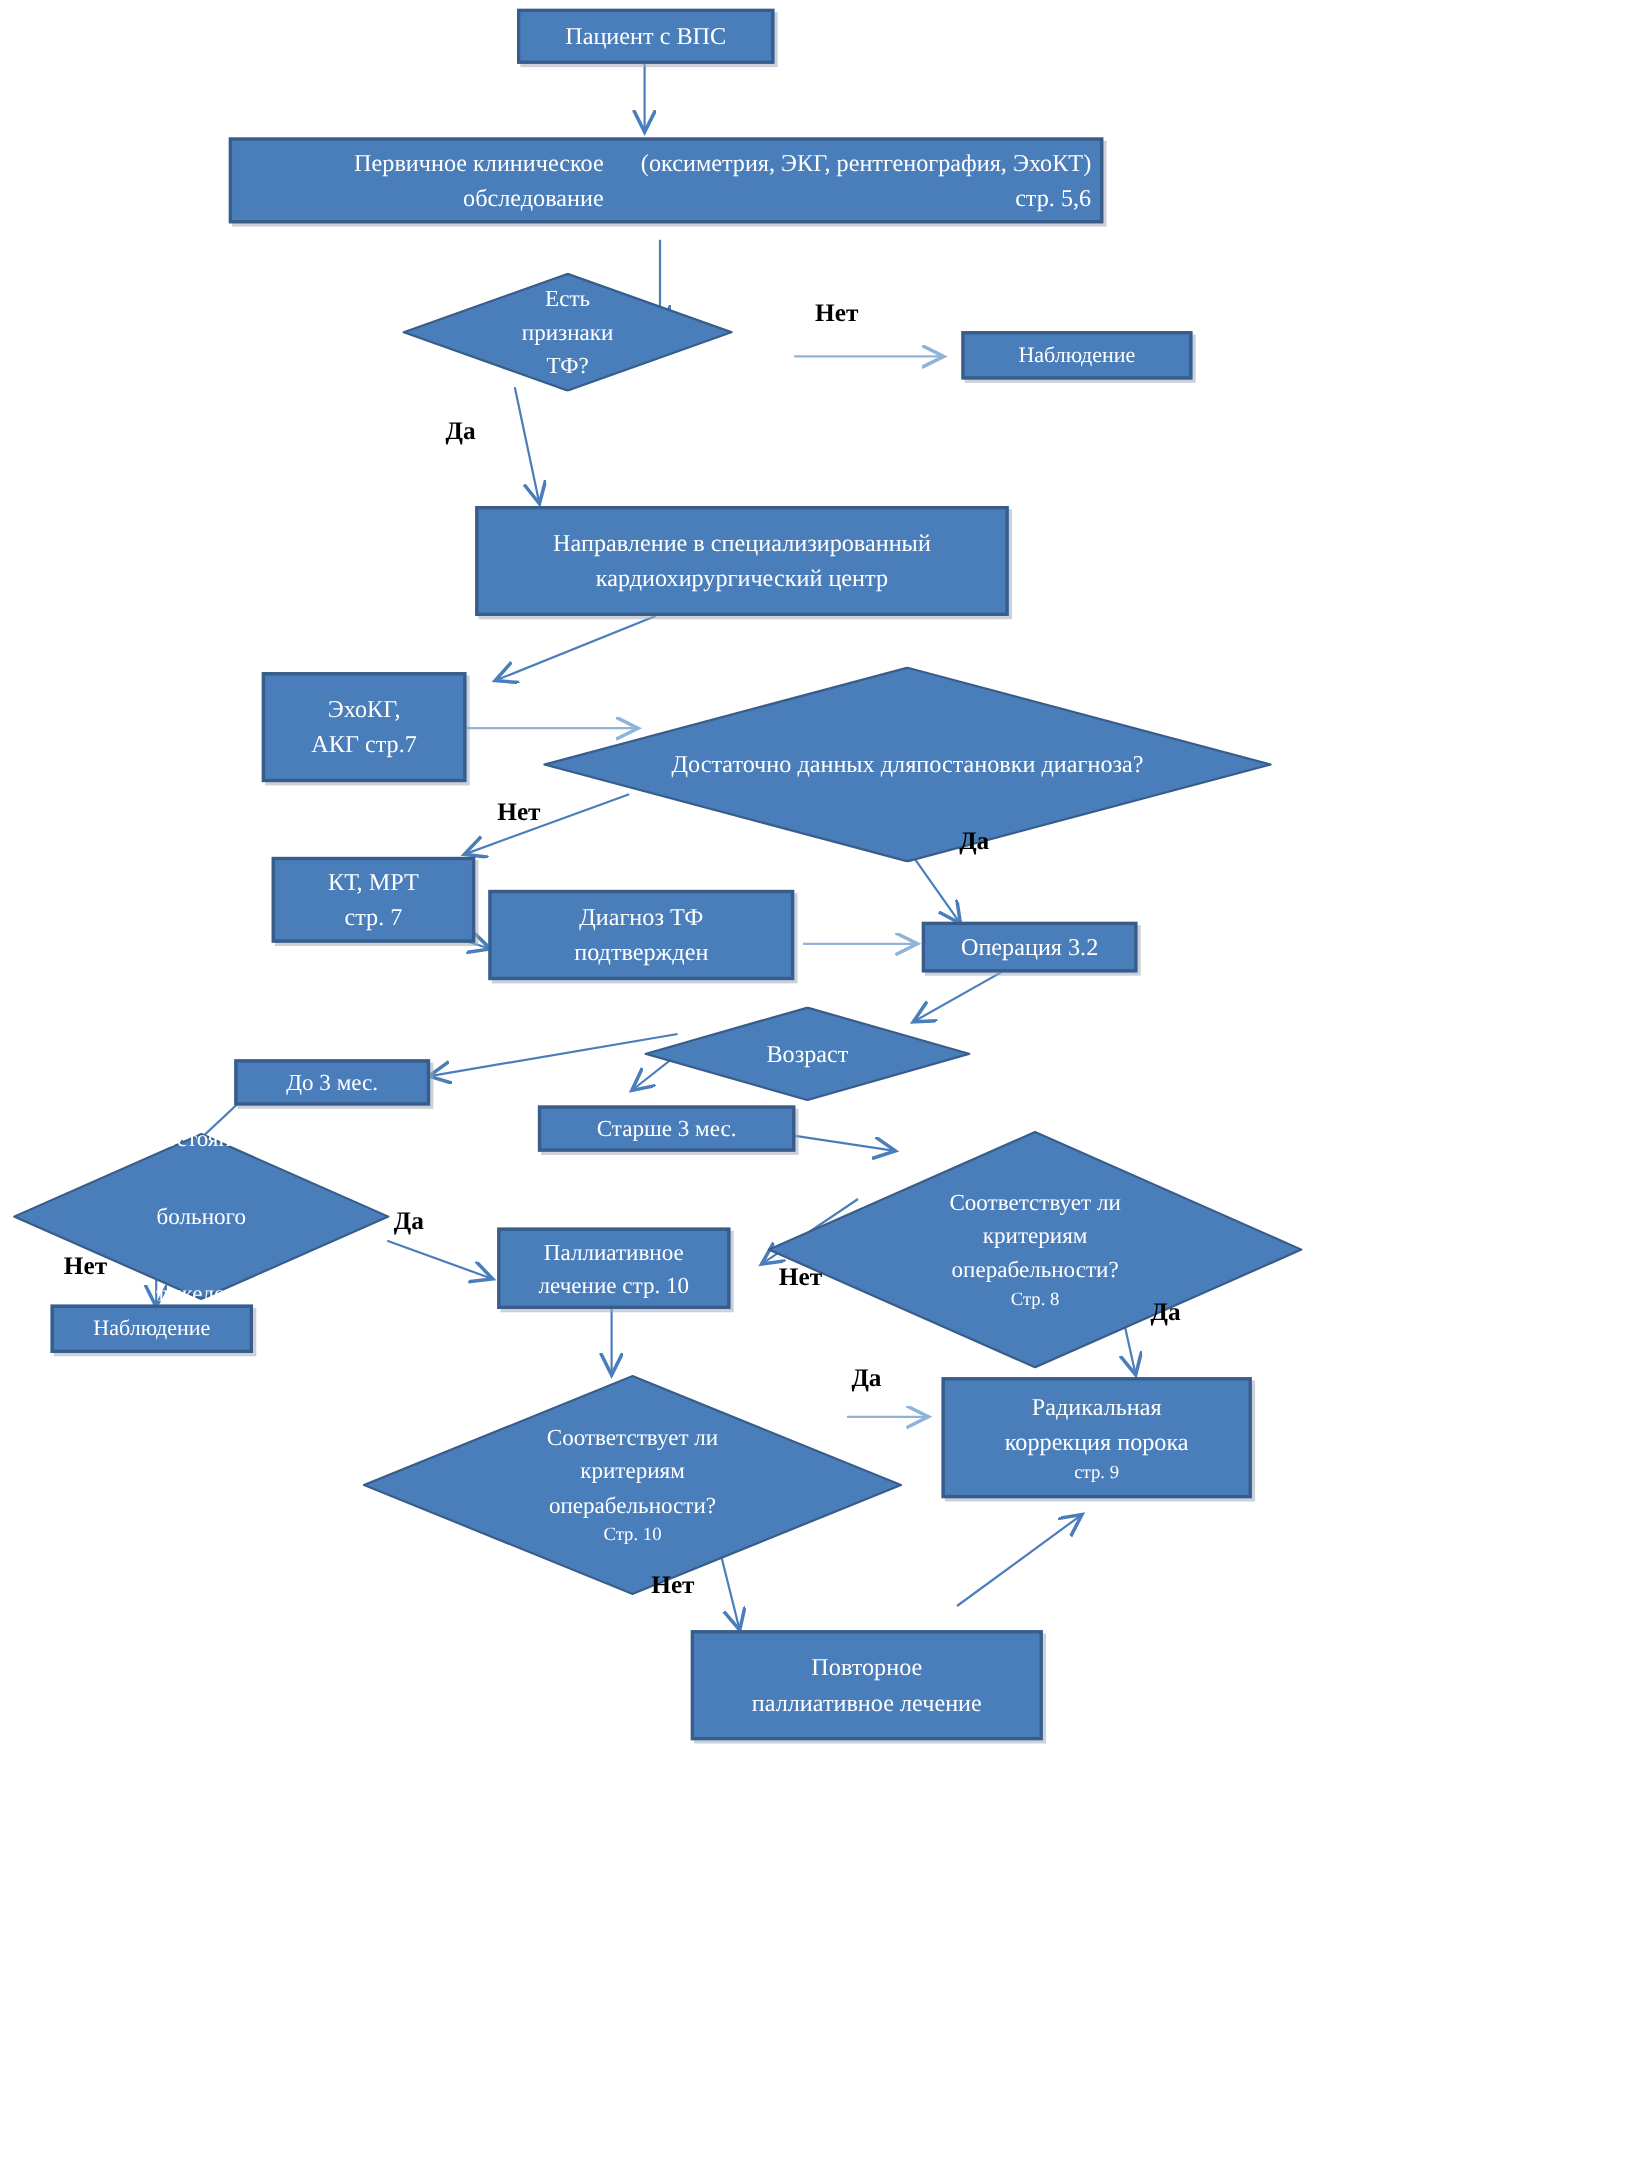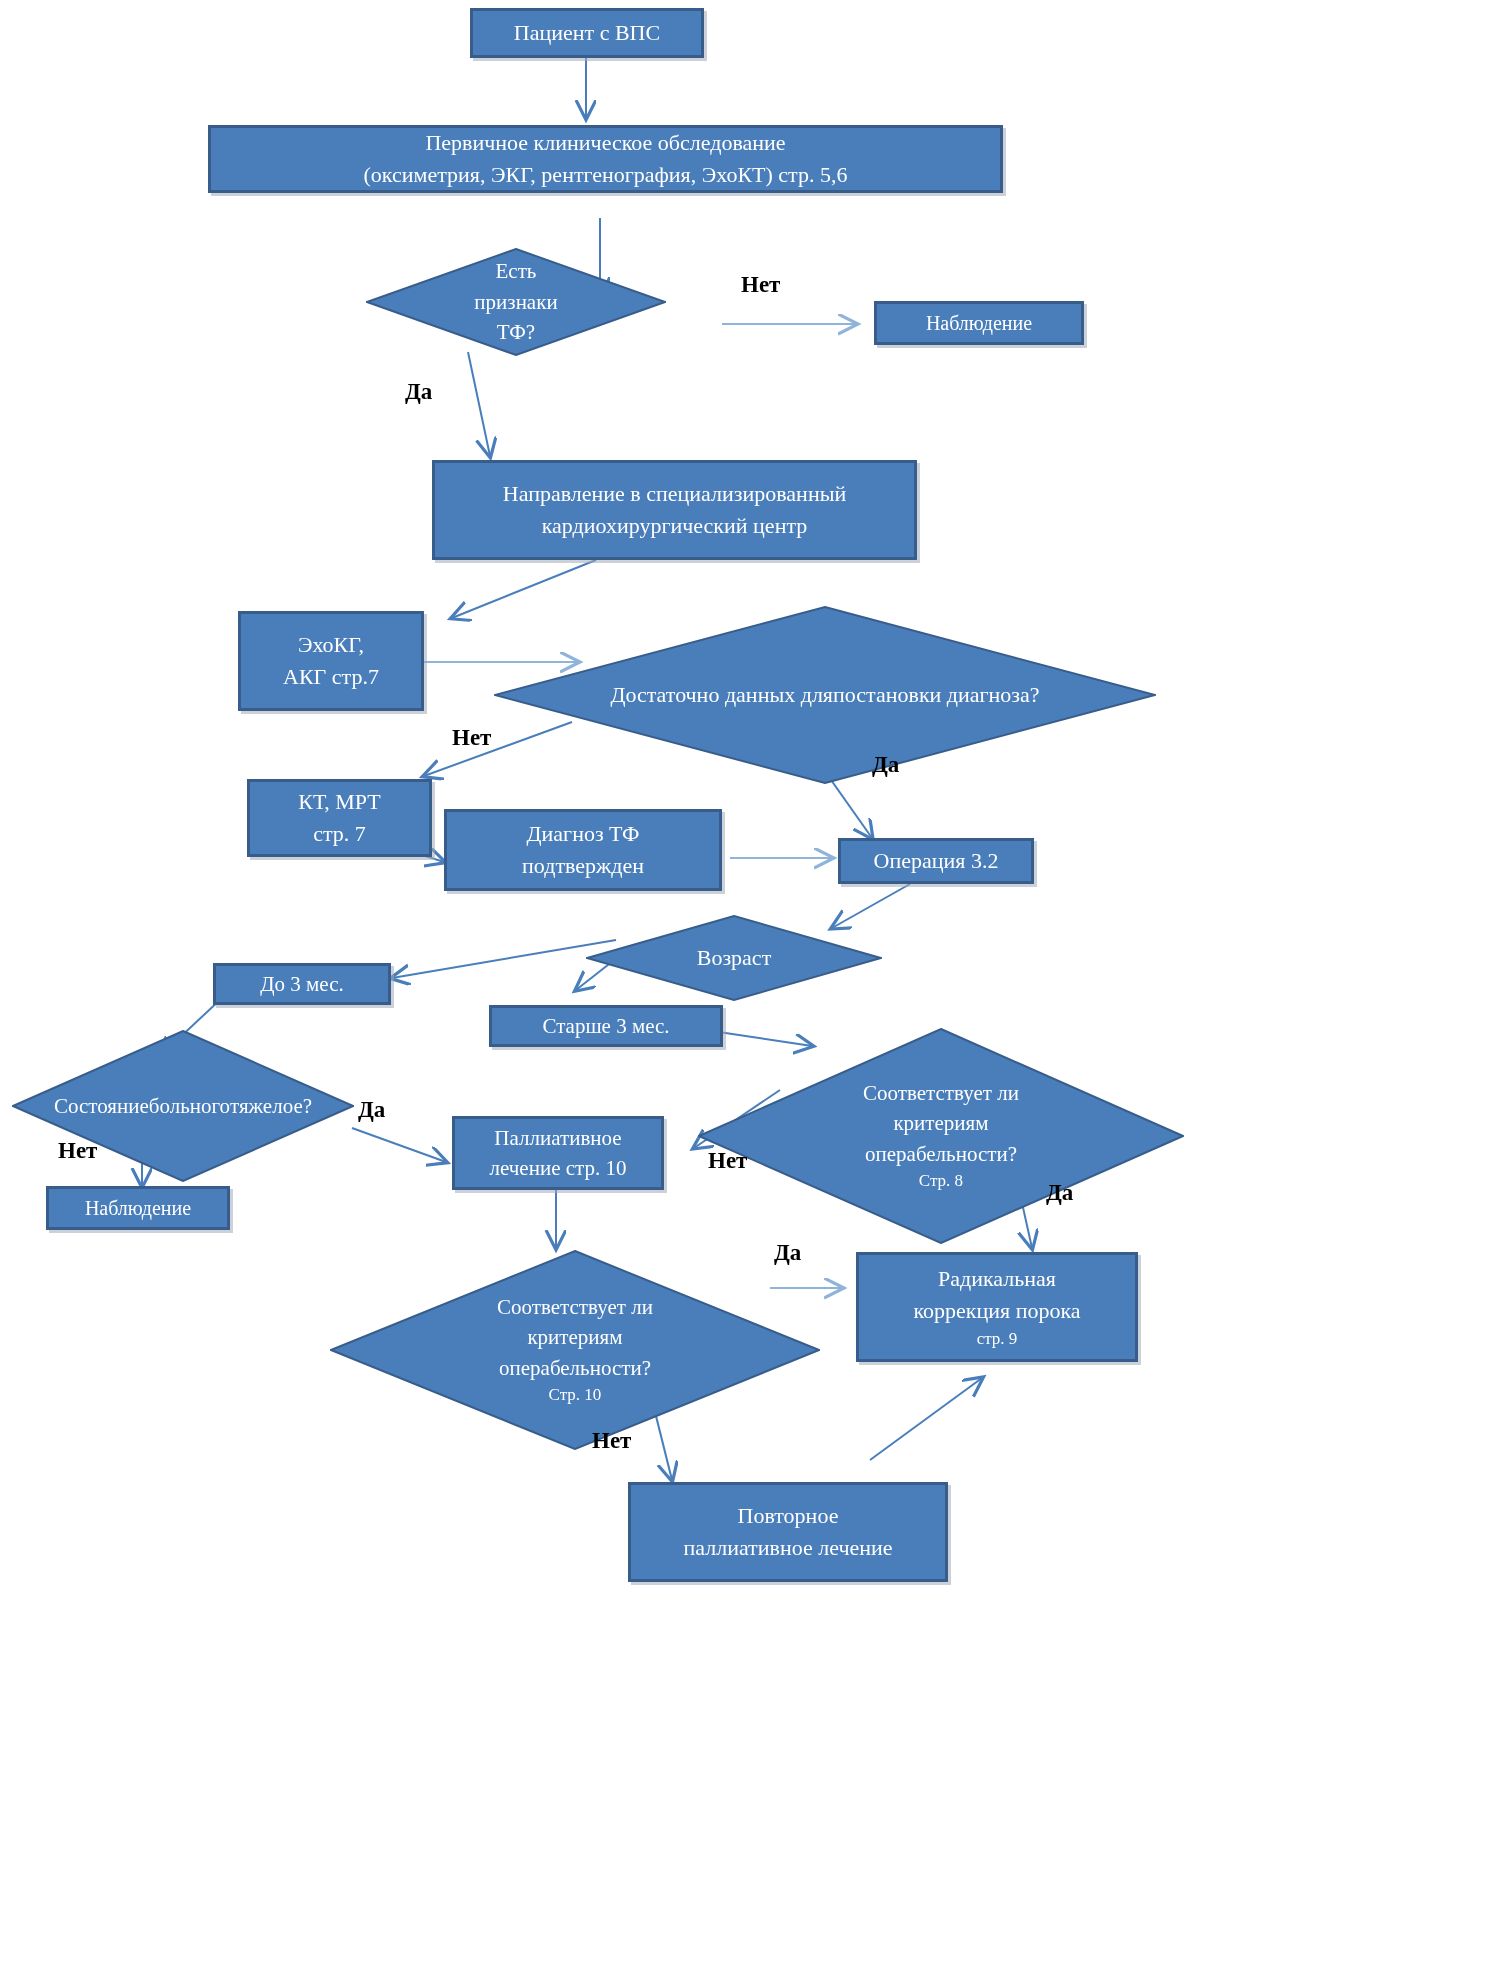--- a/index.html
+++ b/index.html
@@ -142,21 +142,21 @@
       <path d="M652,1400 L672,1480" marker-end="url(#ah)"></path>
 
       <path d="M870,1460 L982,1378" marker-end="url(#ah)"></path>
     </g>
   </svg>
 
   <div class="node box t21" style="left:470px; top:8px; width:234px; height:50px;">
     <span>Пациент с ВПС</span>
   </div>
 
-  <div class="node box t21" style="left:208px; top:125px; width:795px; height:68px; flex-direction:column;">
+  <div class="node box t21" style="left:208px; top:125px; width:795px; height:78px; flex-direction:row;">
     <span>Первичное клиническое обследование</span>
     <span>(оксиметрия, ЭКГ, рентгенография, ЭхоКТ)    стр. 5,6</span>
   </div>
 
   <div class="diamond-wrap" style="left:366px; top:248px; width:300px; height:108px;">
     <svg class="dshape" viewBox="0 0 300 108" preserveAspectRatio="none">
       <polygon points="150,1 299,54 150,107 1,54" fill="#4a7ebb" stroke="#385d8a" stroke-width="2"></polygon>
     </svg>
     <div class="diamond-label t20" style="flex-direction:column;">
       <span>Есть</span>
@@ -225,21 +225,21 @@
   </div>
 
   <div class="node box t20" style="left:489px; top:1005px; width:234px; height:42px;">
     <span>Старше 3 мес.</span>
   </div>
 
   <div class="diamond-wrap" style="left:12px; top:1030px; width:342px; height:152px;">
     <svg class="dshape" viewBox="0 0 342 152" preserveAspectRatio="none">
       <polygon points="171,1 341,76 171,151 1,76" fill="#4a7ebb" stroke="#385d8a" stroke-width="2"></polygon>
     </svg>
-    <div class="diamond-label t20" style="flex-direction:row;">
+    <div class="diamond-label t20" style="flex-direction:column;gap:40px;">
       <span>Состояние</span>
       <span>больного</span>
       <span>тяжелое?</span>
     </div>
   </div>
 
   <div class="edge-label t22" style="left:58px; top:1138px;">Нет</div>
 
   <div class="edge-label t22" style="left:358px; top:1097px;">Да</div>
 

